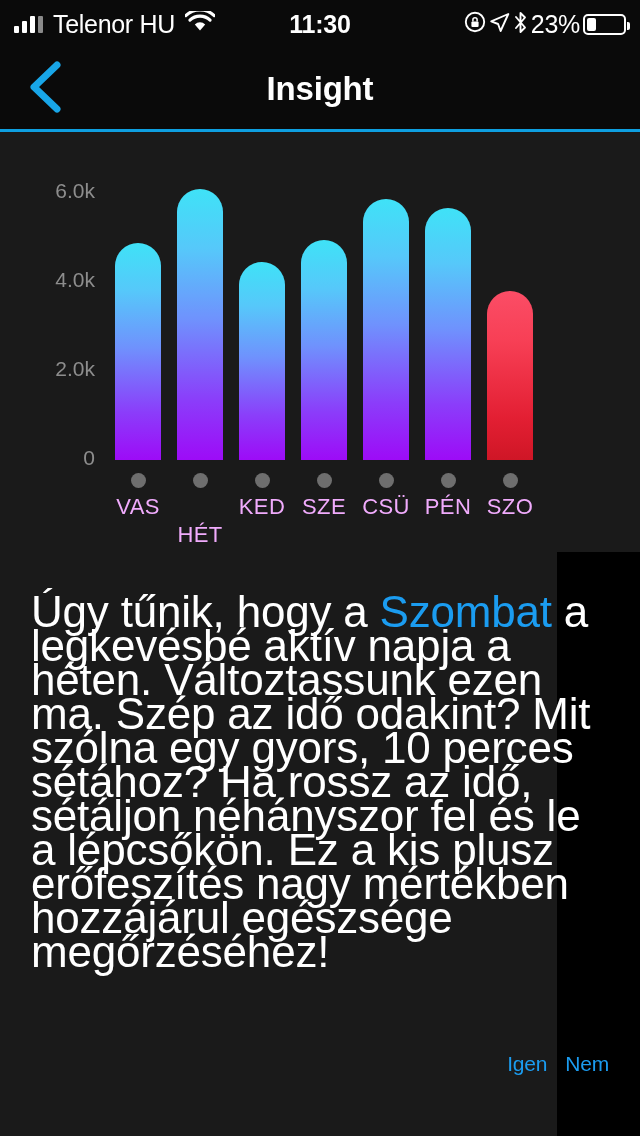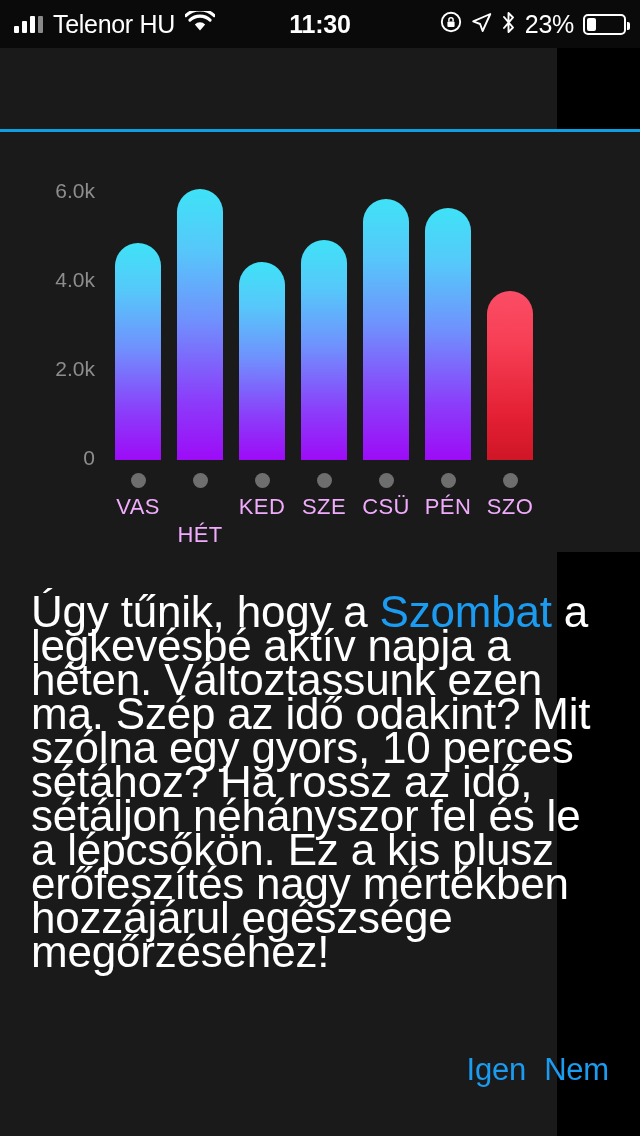--- a/index.html
+++ b/index.html
@@ -11,21 +11,21 @@
   }
   .phone { position:relative; width:557px; height:1136px; background:#1a1a1a; }
 
   
   .statusbar {
     position:absolute; top:0; left:0; width:640px; height:48px;
     background:#0a0a0a; color:#fff;
   }
   .sb-left { position:absolute; left:14px; top:0; height:48px; display:flex; align-items:center; gap:10px; }
   .sb-center { position:absolute; left:0; top:0; width:640px; height:48px; display:flex; align-items:center; justify-content:center; }
-  .sb-right { position:absolute; right:14px; top:0; height:48px; display:flex; align-items:center; gap:9px; }
+  .sb-right { position:absolute; right:14px; top:0; height:48px; display:flex; align-items:center; gap:3px; }
   .sb-text { font-size:25px; letter-spacing:-0.3px; color:#fff; }
   .sb-time { font-size:25px; font-weight:bold; letter-spacing:-0.2px; color:#fff; }
 
   .signal { display:flex; align-items:flex-end; gap:3px; height:18px; }
   .signal i { display:block; width:5px; background:#fff; border-radius:1px; }
   .signal i:nth-child(1){ height:7px; }
   .signal i:nth-child(2){ height:12px; }
   .signal i:nth-child(3){ height:17px; }
   .signal i:nth-child(4){ height:17px; background:#8a8a8a; }
 
@@ -78,21 +78,21 @@
   .insight-text {
     position:absolute; left:31px; top:595px; width:580px;
     color:#fff; font-size:44px; line-height:34px; letter-spacing:-0.2px;
   }
   .accent { color:#1b9cf0; }
 
   
   .feedback { position:absolute; left:31px; top:1052px; width:578px; height:48px; }
   .fb-question { position:absolute; left:0; top:0; color:#fff; font-size:31px; letter-spacing:-0.2px; }
   .fb-actions { position:absolute; right:0; top:0; display:flex; gap:18px; }
-  .fb-btn { color:#1b9cf0; font-size:31px; letter-spacing:-0.2px; cursor:pointer; }
+  .fb-btn { color:#1b9cf0; font-size:21px; letter-spacing:-0.2px; cursor:pointer; }
 </style>
 </head>
 <body>
 
 <div class="phone">
 
   <div class="statusbar">
     <div class="sb-left">
       <span class="signal">
           <i></i>
@@ -132,20 +132,30 @@
           <path d="M3 6 L12 16.5 L7.5 21 V2 L12 6.5 L3 17" stroke="#fff" stroke-width="1.9" fill="none" stroke-linejoin="round" stroke-linecap="round"></path>
         </svg>
       </span>
       <span class="sb-text">23%</span>
       <span class="battery">
           <span class="fill"></span>
         </span>
     </div>
   </div>
 
+  <div class="navbar">
+    <div class="nav-title">Insight</div>
+    <div class="back-btn">
+      <span>
+        <svg width="36" height="52" viewBox="0 0 36 52">
+          <path d="M30 4 L7 26 L30 48" stroke="#18a6e8" stroke-width="7" fill="none" stroke-linecap="round" stroke-linejoin="round"></path>
+        </svg>
+      </span>
+    </div>
+  </div>
   <div class="nav-rule"></div>
 
   <div class="chart-card">
     <div class="chart-inner" id="chart">
         <div class="ylabel" style="top: 47px;">6.0k</div>
         <div class="ylabel" style="top: 136px;">4.0k</div>
         <div class="ylabel" style="top: 225px;">2.0k</div>
         <div class="ylabel" style="top: 314px;">0</div>
         <div class="bar" style="left: 115px; top: 110.84px; height: 217.16px;"></div>
         <div class="daydot" style="left: 130.5px; top: 341px;"></div>

